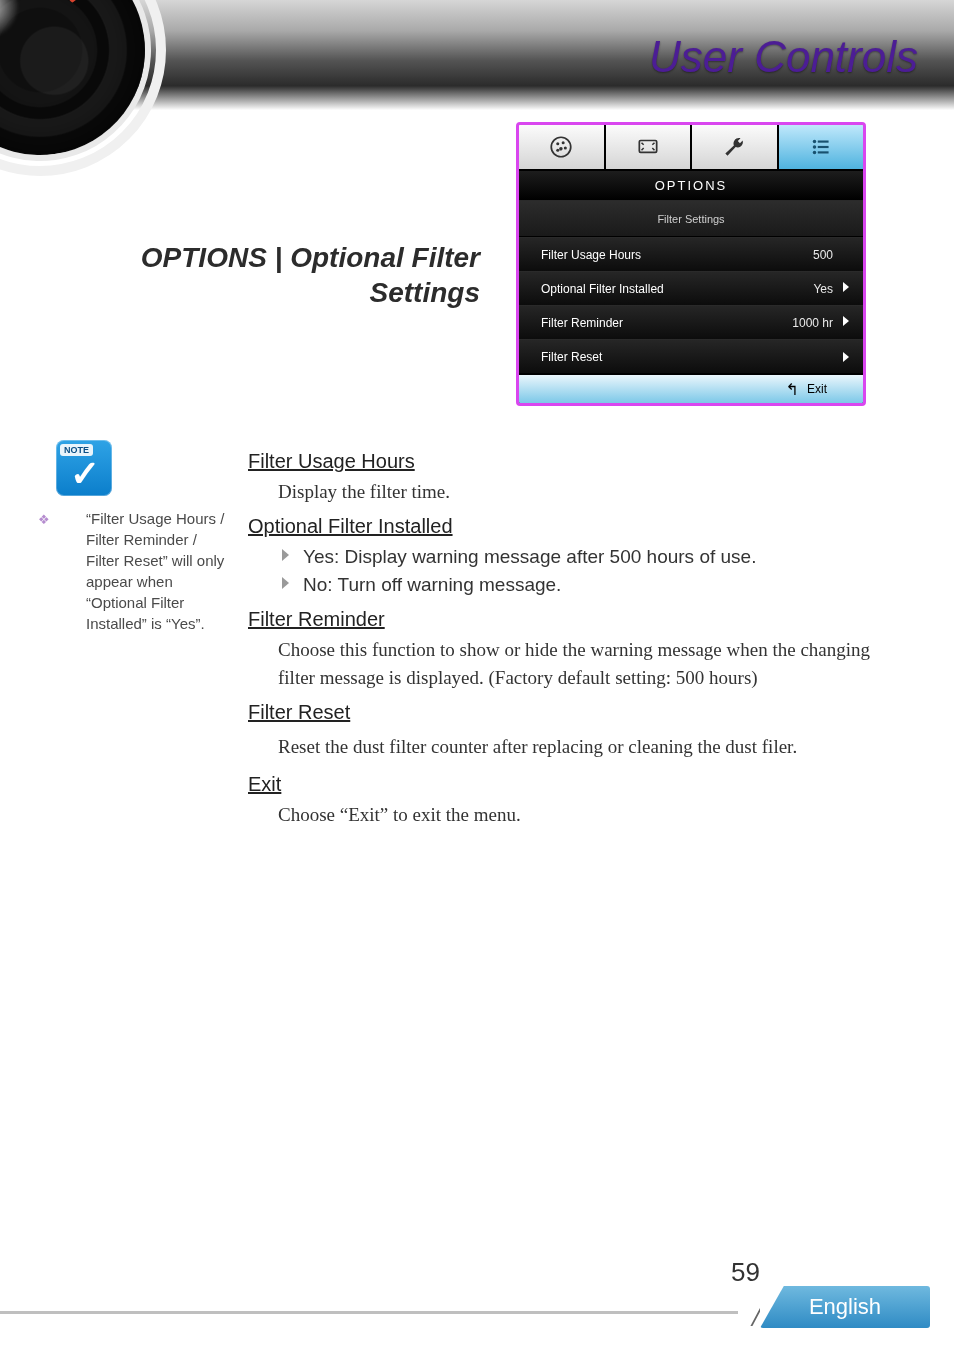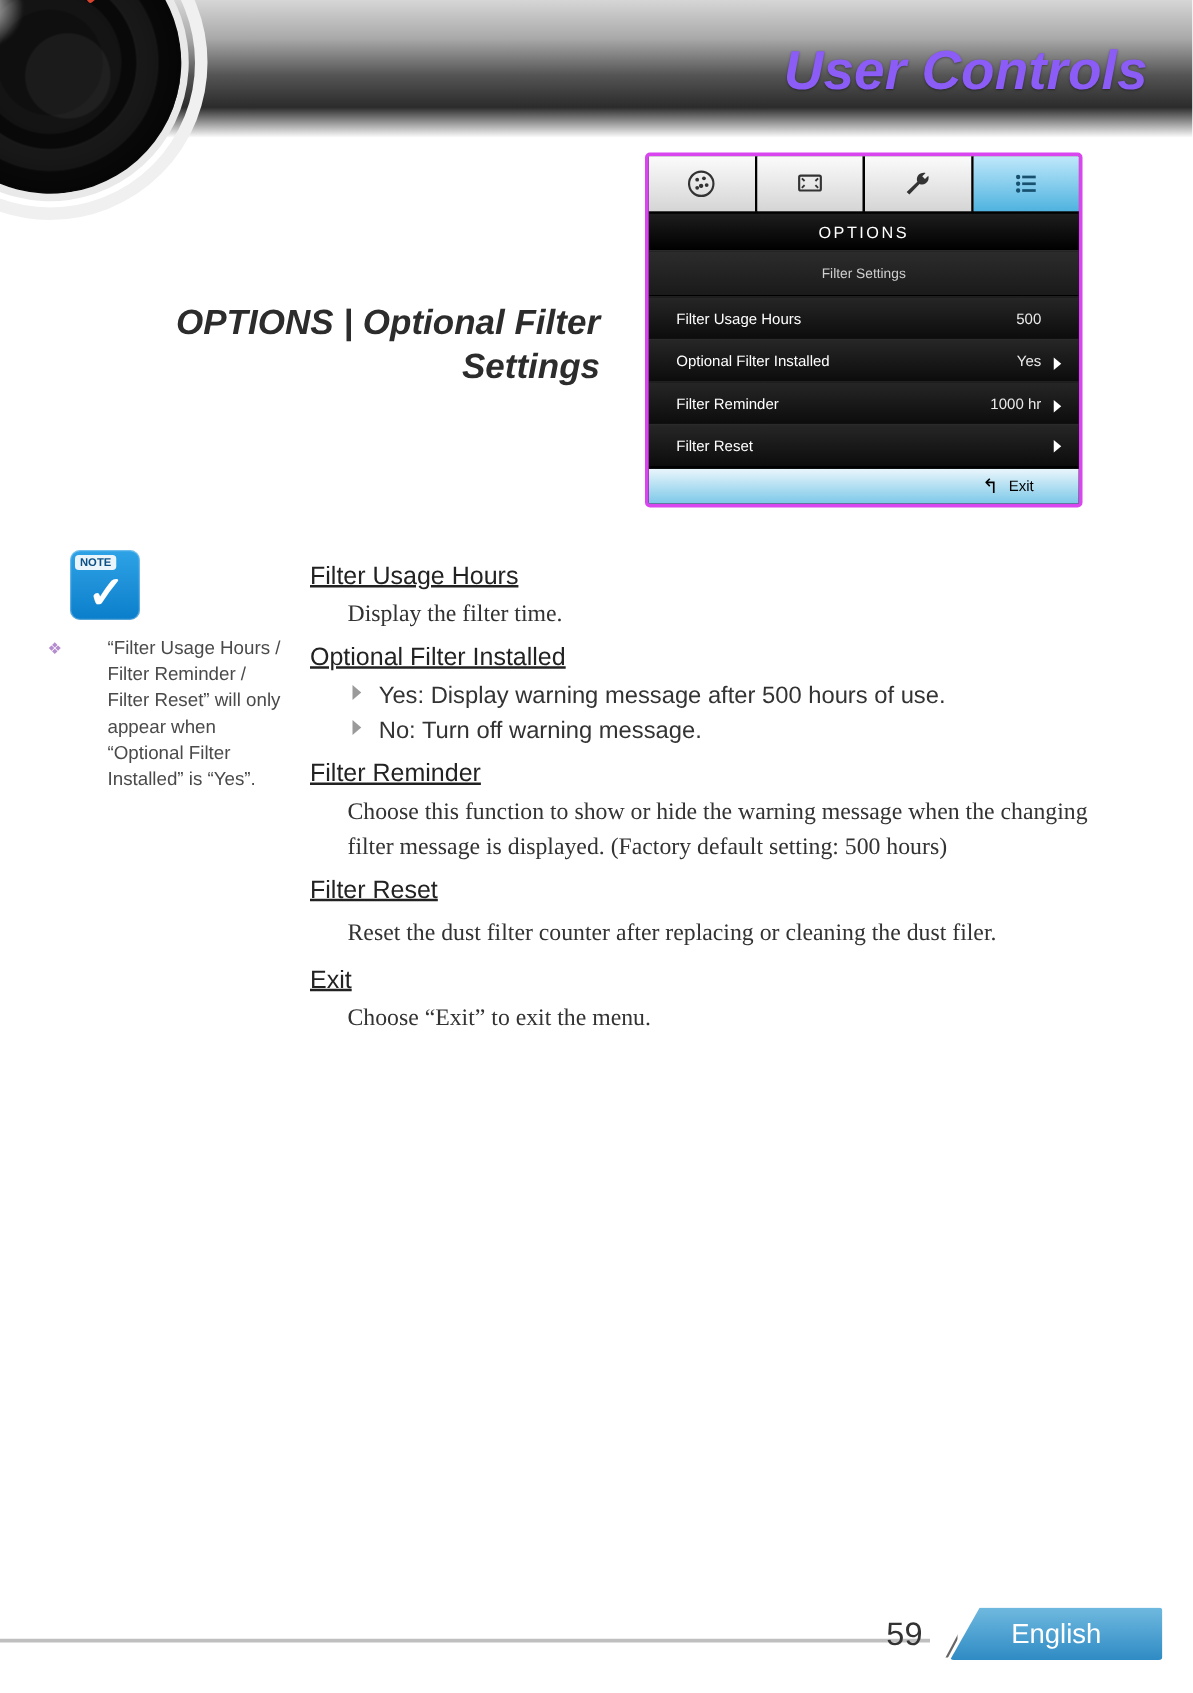--- a/index.html
+++ b/index.html
@@ -6,21 +6,21 @@
   html, body { width: 954px; height: 1354px; font-family: Arial, Helvetica, sans-serif; background: #fff; color: #222; }
   .page { position: relative; width: 954px; height: 1354px; overflow: hidden; }
 
   
   .header-bar {
     position: absolute; left: 0; top: 0; width: 100%; height: 110px;
     background: linear-gradient(to bottom, #d6d6d6 0%, #a9a9a9 28%, #545454 55%, #2b2b2b 78%, #fdfdfd 100%);
   }
   .header-title {
     position: absolute; right: 36px; top: 32px;
-    font-size: 44px; font-style: italic; font-weight: 700; color: #8b5cf6;
+    font-size: 44px; font-style: italic; font-weight: 400; color: #4c1d95;
     text-shadow: 0 1px 2px rgba(0,0,0,.4);
     text-align: right;
   }
 
   
   .lens {
     position: absolute; left: -65px; top: -55px; width: 210px; height: 210px; border-radius: 50%;
     background:
       radial-gradient(circle at 56% 56%, rgba(255,255,255,.05) 0 20%, transparent 21%),
       radial-gradient(circle at 50% 50%, #0f0f0f 0 28%, #141414 29% 38%, #0a0a0a 39% 46%, #1a1a1a 47% 58%, #0b0b0b 59% 70%, #1e1e1e 71% 100%);
@@ -67,21 +67,21 @@
   .osd-sub {
     height: 36px; display:flex; align-items:center; justify-content:center;
     font-size: 11px; color:#cfcfcf; background: linear-gradient(#2c2c2c,#1a1a1a);
     border-bottom: 1px solid #000;
   }
   .osd-row {
     display:flex; align-items:center; justify-content:space-between;
     padding: 0 14px 0 22px; height: 34px; border-top: 1px solid #2a2a2a;
     background: linear-gradient(#262626,#0c0c0c);
   }
-  .osd-row .val { display:flex; align-items:flex-end; gap:10px; color:#eaeaea; }
+  .osd-row .val { display:flex; align-items:flex-start; gap:10px; color:#eaeaea; }
   .osd-caret { width: 0; height: 0; border-top: 5px solid transparent; border-bottom: 5px solid transparent; border-left: 6px solid #fff; }
   .osd-caret.placeholder { visibility: hidden; }
   .osd-exit {
     height: 30px; display:flex; align-items:center; justify-content:flex-end; gap:8px;
     padding-right: 36px; color:#000; background: linear-gradient(#eaf6fc,#7cc8e8);
     border-top: 2px solid #000;
   }
   .osd-exit .back { font-size: 16px; }
 
   
@@ -111,21 +111,21 @@
   .body h3 { font-size: 20px; font-weight: 400; text-decoration: underline; margin-top: 2px; margin-bottom: 2px; color:#222; }
   .body .desc { padding-left: 30px; margin-bottom: 4px; font-family: Liberation Serif, serif; }
   .body ul.bullets { list-style: none; padding-left: 34px; margin: 2px 0 4px 0; }
   .body ul.bullets li::before {
     content: ""; display:inline-block; width:0; height:0; margin-right:14px; vertical-align: 2px;
     border-top:6px solid transparent; border-bottom:6px solid transparent; border-left:7px solid #9a9a9a;
   }
 
   
   .footer { position: absolute; left: 0; bottom: 26px; width: 100%; height: 40px; }
-  .footer .pagewrap { position:absolute; right: 188px; bottom: 2px; display:flex; align-items:center; }
+  .footer .pagewrap { position:absolute; right: 188px; bottom: 2px; display:flex; align-items:center;flex-direction:column; }
   .footer .pagewrap .num { font-size: 26px; color:#333; position: relative; z-index: 2; padding-right: 6px; }
   .footer .pagewrap .slash {
     width: 22px; height: 38px; position: relative; overflow: hidden;
   }
   .footer .pagewrap .slash::before {
     content:""; position:absolute; left:-18px; top:-4px; width:40px; height:48px; transform: skewX(-28deg);
     background:#fff; border-right: 2px solid #666;
   }
   .footer .lang {
     position:absolute; right: 24px; bottom: 0; width: 170px; height: 42px;

